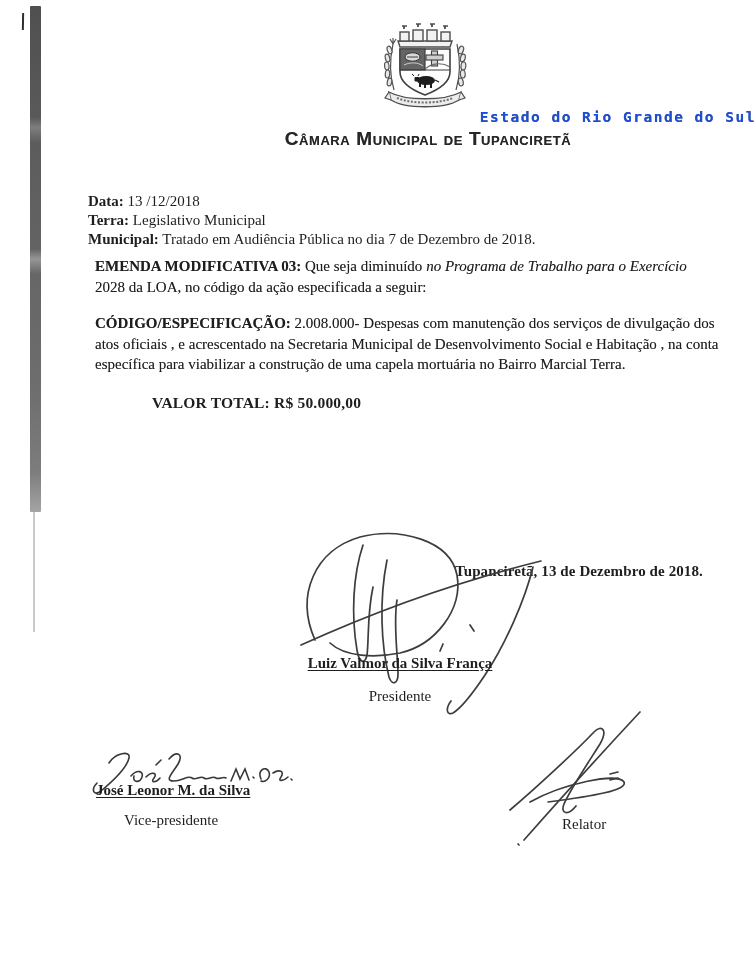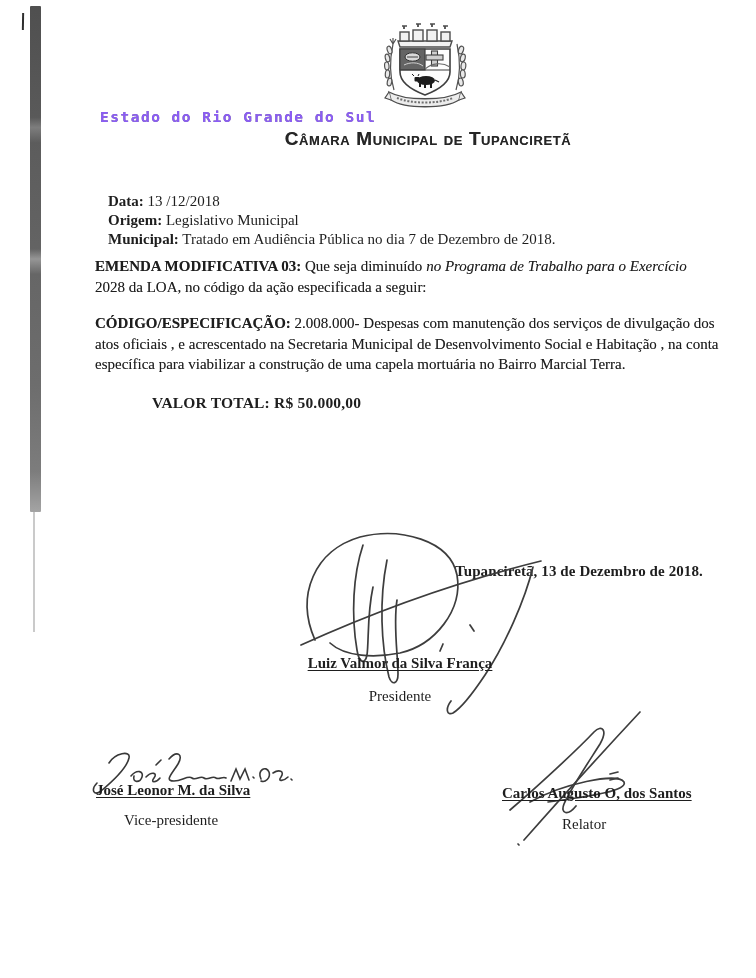--- a/index.html
+++ b/index.html
@@ -12,35 +12,35 @@
   .tick{left:22px;top:13px;width:2px;height:17px;background:#2f2f2f;transform:rotate(1deg);}
   .bar{
     left:30px;top:6px;width:11px;height:506px;
     background:linear-gradient(180deg,#3c3c3c 0%,#474747 22%,#6f6f6f 24%,#4a4a4a 27%,#525252 48%,#8a8a8a 50%,#555 53%,#5d5d5d 75%,#6e6e6e 92%,#9a9a9a 100%);
     opacity:.9;border-radius:1px;
   }
   .edgeline{left:33px;top:512px;width:2px;height:120px;background:#b3b3b3;opacity:.7;}
   
   .crest{left:360px;top:20px;width:130px;height:94px;}
   .state{
-    left:100px;top:109px;width:656px;text-align:left;
+    left:100px;top:109px;width:656px;text-align:right;
     font-family:"DejaVu Sans Mono", monospace;font-weight:bold;font-size:14.5px;
-    letter-spacing:1.5px;color:#8b5cf6;text-shadow:0 0 .4px rgba(0,0,0,.55);
+    letter-spacing:1.5px;color:#1d4ed8;text-shadow:0 0 .4px rgba(0,0,0,.55);
   }
   .org{
     left:100px;top:128px;width:656px;text-align:center;
     font-family:"Liberation Sans", sans-serif;font-weight:bold;font-size:19px;
     font-variant:small-caps;letter-spacing:.6px;color:#262626;text-shadow:0 0 .4px rgba(0,0,0,.5);
   }
   .title{
     left:95px;top:161px;width:600px;font-size:15.5px;font-weight:bold;
     text-decoration:underline;letter-spacing:.15px;color:#1b1b1b;
     text-shadow:0 0 .4px rgba(0,0,0,.45);
   }
-  .meta{left:108px;top:192px;width:600px;font-size:15px;line-height:18.8px;}
+  .meta{left:88px;top:192px;width:600px;font-size:15px;line-height:18.8px;}
   .para{margin:0;font-size:15px;line-height:20.6px;text-align:left;
     text-shadow:0 0 .3px rgba(0,0,0,.4);}
   .p1{left:95px;top:256px;width:620px;}
   .p2{left:95px;top:313px;width:626px;}
   .b{font-weight:bold;}
   .i{font-style:italic;}
   .valor{left:152px;top:394px;font-size:15.5px;font-weight:bold;letter-spacing:.2px;}
   .dateline{left:455px;top:563px;font-size:15px;font-weight:bold;letter-spacing:.1px;}
   .sig-name{font-size:15px;text-decoration:underline;text-underline-offset:2px;font-weight:bold;}
   .sig-role{font-size:15px;}
@@ -122,21 +122,21 @@
       <path d="M37 78 C52 84 78 84 93 78" stroke="#6f6f6f" stroke-width="2" stroke-dasharray="2 1.6" fill="none"></path>
     </svg>
   </div>
 
   <div class="abs state">Estado do Rio Grande do Sul</div>
   <div class="abs org">Câmara Municipal de Tupanciretã</div>
 
 
   <div class="abs meta">
     <div><span class="b">Data:</span><span> 13 /12/2018</span></div>
-    <div><span class="b">Origem:</span><span> Legislativo Municipal</span></div>
+    <div><span class="b">Terra:</span><span> Legislativo Municipal</span></div>
     <div><span class="b">Municipal:</span><span> Tratado em Audiência Pública no dia 7 de Dezembro de 2018.</span></div>
   </div>
 
   <p class="abs para p1"><span class="b">EMENDA MODIFICATIVA 03:</span><span> Que seja diminuído </span><span class="i">no Programa  de Trabalho para o Exercício</span><span> 2028 da LOA, no código da ação especificada a seguir:</span></p>
 
   <p class="abs para p2"><span class="b">CÓDIGO/ESPECIFICAÇÃO:</span><span> 2.008.000- Despesas com manutenção dos serviços de divulgação dos atos oficiais , e acrescentado na Secretaria Municipal de Desenvolvimento Social e Habitação , na conta específica para viabilizar a construção de uma capela mortuária no Bairro Marcial Terra.</span></p>
 
   <div class="abs valor">VALOR TOTAL: R$ 50.000,00</div>
 
   <div class="abs dateline">Tupanciretã, 13 de Dezembro de 2018.</div>
@@ -184,16 +184,15 @@
         <path d="M158 10 C130 40 80 95 42 138"></path>
         <path d="M28 108 C55 85 95 48 112 30 C120 22 126 28 118 42 C104 64 88 88 82 102 C78 112 86 114 94 104"></path>
         <path d="M48 100 C80 82 135 70 142 80 C146 88 112 94 66 100"></path>
         <path d="M128 72 L136 70"></path>
         <path d="M128 78 L136 76"></path>
         <path d="M36 142 L37 143"></path>
       </g>
     </svg>
   </div>
 
-  <div class="abs sig-name name-3">Carlos Augusto O, dos Santos</div>
   <div class="abs sig-role role-3">Relator</div>
 
 </div>
 
 </body></html>

